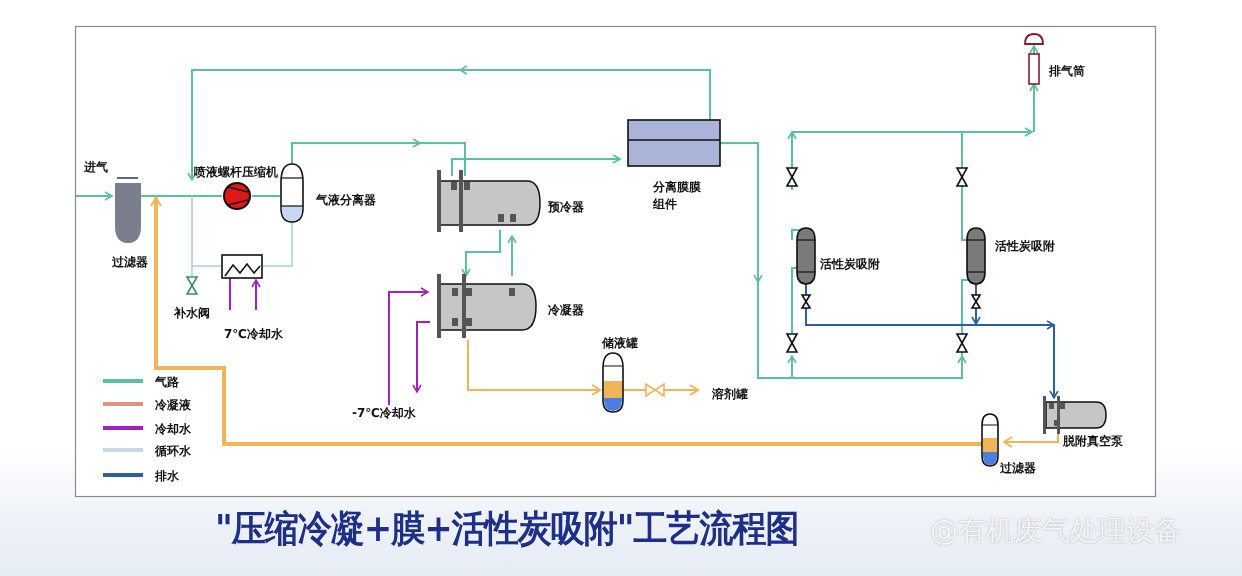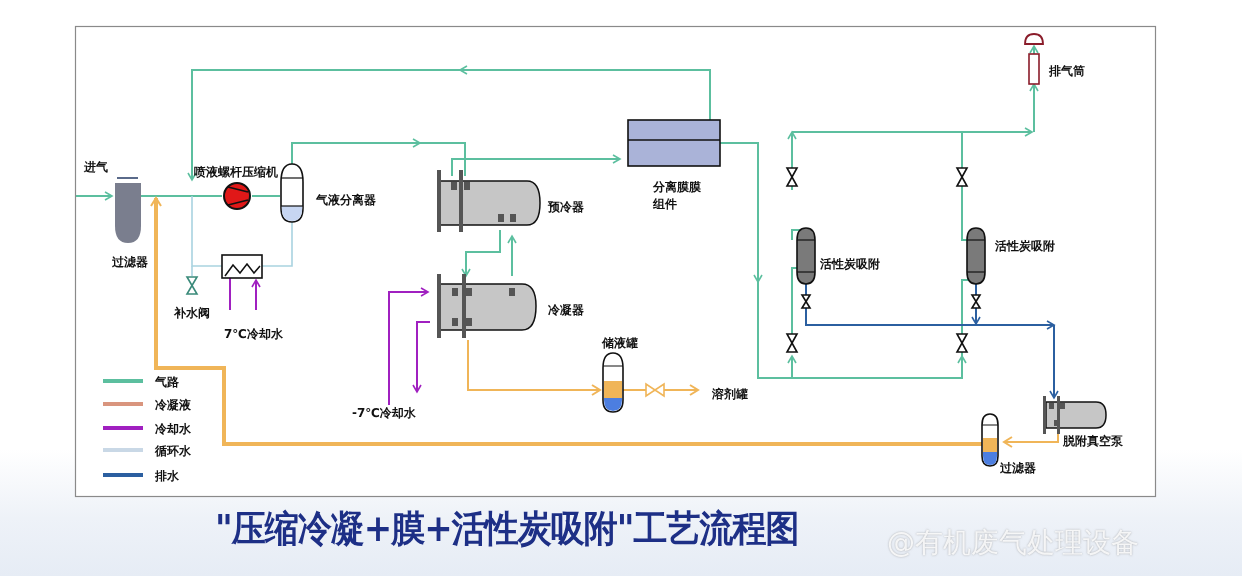--- a/index.html
+++ b/index.html
@@ -4,22 +4,22 @@
 <style>
   html,body{margin:0;padding:0;}
   body{width:1242px;height:576px;overflow:hidden;position:relative;
        background:linear-gradient(180deg,#ffffff 0%,#ffffff 78%,#eef2f8 90%,#e6ecf5 100%);
        font-family:"DejaVu Sans",sans-serif;}
   #diagram{position:absolute;left:0;top:0;}
   .lbl{font-family:"DejaVu Sans",sans-serif;font-size:12px;font-weight:bold;fill:#111;}
   .lbl-serif{font-family:"DejaVu Serif",serif;font-size:12px;font-weight:bold;fill:#111;}
   #title{position:absolute;left:215px;top:506px;font-family:"DejaVu Serif",serif;font-weight:900;
          font-size:34px;color:#1d2f86;letter-spacing:-1px;white-space:nowrap;transform:scaleY(1.08);}
-  #watermark{position:absolute;left:887px;top:512px;font-family:"DejaVu Sans",sans-serif;font-size:28px;
-         color:rgba(255,255,255,0.85);white-space:nowrap;text-shadow:0 0 2px rgba(120,120,120,0.6);margin-top:12px;}
+  #watermark{position:absolute;left:930px;top:512px;font-family:"DejaVu Sans",sans-serif;font-size:28px;
+         color:rgba(255,255,255,0.85);white-space:nowrap;text-shadow:0 0 2px rgba(120,120,120,0.6);}
 </style>
 </head>
 <body>
 
 <svg id="diagram" width="1242" height="576" viewBox="0 0 1242 576">
   <defs>
     <marker id="arrG" markerWidth="10" markerHeight="10" refX="8" refY="5" orient="auto" markerUnits="userSpaceOnUse">
       <path d="M1,1 L8,5 L1,9" fill="none" stroke="#5cbf9f" stroke-width="1.6"></path>
     </marker>
     <marker id="arrO" markerWidth="12" markerHeight="12" refX="9" refY="6" orient="auto" markerUnits="userSpaceOnUse">

